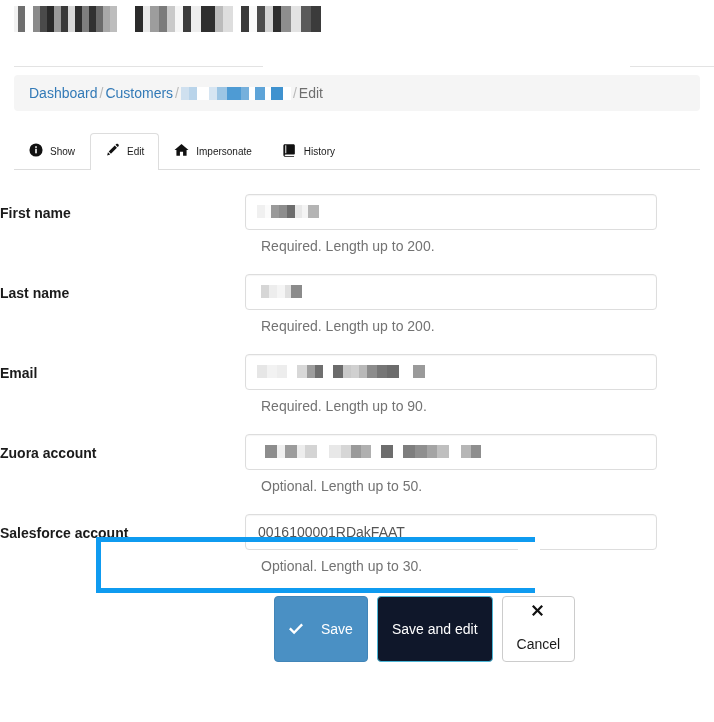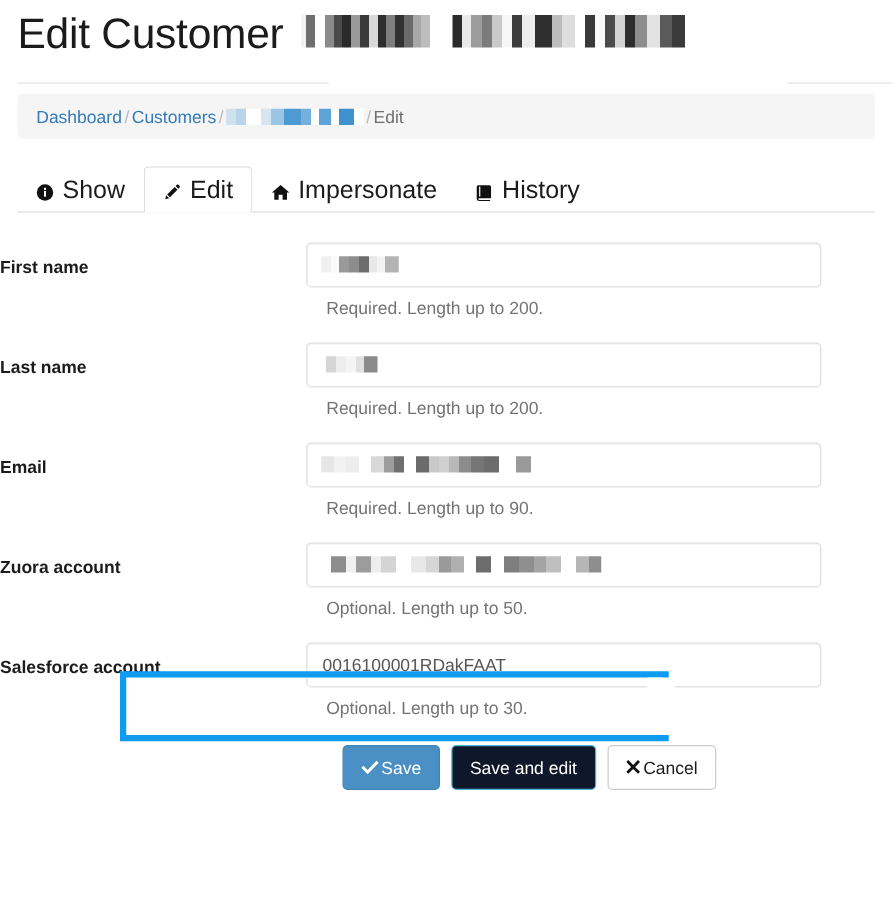--- a/index.html
+++ b/index.html
@@ -117,23 +117,23 @@
   .tabs {
     margin: 22px 14px 0 14px;
     display: flex;
     align-items: flex-end;
     border-bottom: 1px solid #ddd;
     height: 37px;
     padding-left: 0;
   }
   .tab {
     display: flex;
-    align-items: flex-end;
+    align-items: flex-start;
     gap: 7px;
-    font-size: 20px;
+    font-size: 10px;
     color: #1b1b1b;
     padding: 9px 14px;
     line-height: 18px;
     border: 1px solid transparent;
     border-bottom: none;
     margin-bottom: -1px;
     cursor: pointer;
     background: transparent;
     white-space: nowrap;
   }
@@ -252,43 +252,42 @@
   
   .btn-row {
     display: flex;
     gap: 9px;
     padding-left: 274px;
     margin-top: 2px;
   }
   .btn {
     display: inline-flex;
     align-items: center;
-    gap: 2px;
+    gap: 18px;
     font-size: 14px;
     border-radius: 4px;
     padding: 8px 14px;
     line-height: 18px;
     cursor: pointer;
     border: 1px solid transparent;
     font-family: "Liberation Sans", sans-serif;
     white-space: nowrap;
   }
   .btn-primary { background: #4a90c4; color: #fff; border-color: #4185b8; }
   .btn-info    { background: #0f172a; color: #fff; border-color: #4cb6d6; }
-  .btn-default { background: #fff; color: #1b1b1b; border-color: #ccc; }
+  .btn-default { background: #fff; color: #1b1b1b; border-color: #ccc; flex-direction: column; }
   .btn svg { display: block; }
 </style>
 </head>
 <body>
 
 <div id="page">
 
   <div class="page-header">
     <div class="page-title-row">
-      <h1 class="page-title">Edit Customer</h1>
       <span class="redact redact-title-a"></span>
       <span class="redact redact-title-b"></span>
     </div>
     <div class="title-divider"></div>
     <div class="title-divider-2"></div>
   </div>
 
   <nav class="breadcrumb">
     <a href="#">Dashboard</a>
     <span class="sep">/</span>

